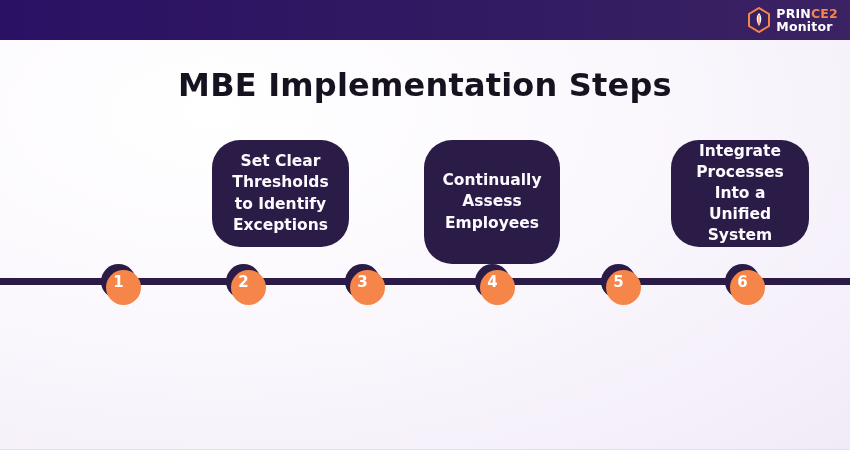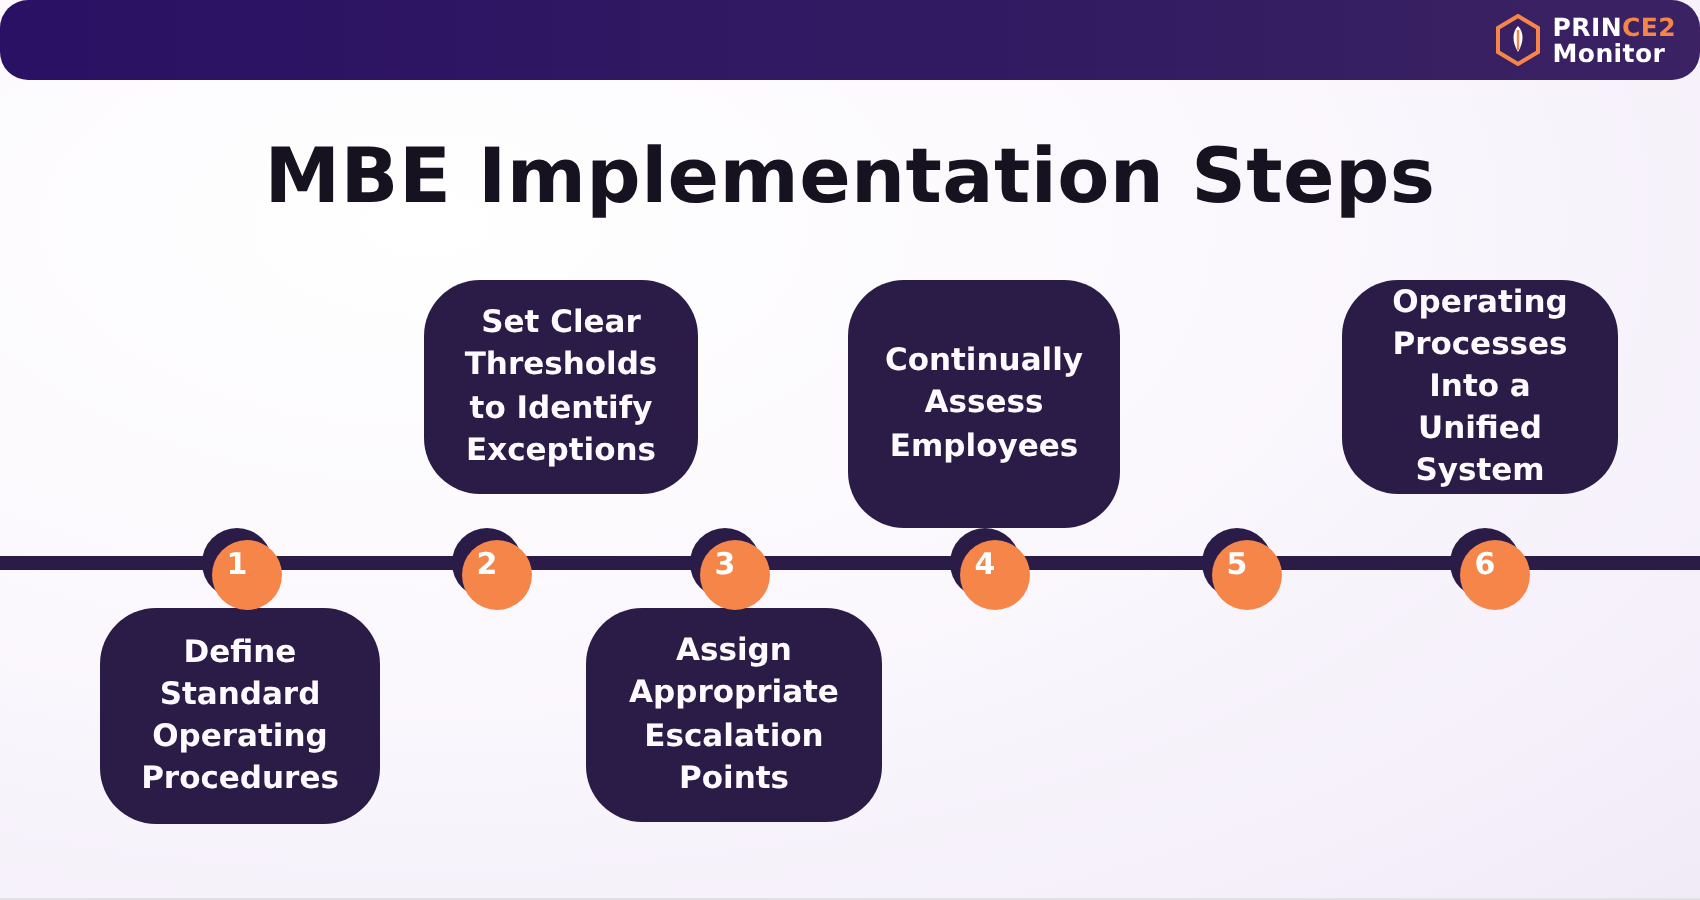--- a/index.html
+++ b/index.html
@@ -15,34 +15,33 @@
     border-bottom: 1px solid #e3e0e8;
   }
 
   
   .header {
     position: absolute; top: 0; left: 0;
     width: 850px; height: 40px;
     background: linear-gradient(90deg, #2b1164 0%, #321a62 55%, #3a2263 100%);
     display: flex; align-items: center; justify-content: flex-end;
     padding-right: 12px;
-    border-radius: 14px;
   }
   .brand { display: flex; align-items: center; gap: 6px; }
   .brand-icon { width: 22px; height: 26px; flex: 0 0 auto; }
   .brand-text { line-height: 1.05; font-weight: 700; font-size: 12.5px; letter-spacing: 0.2px; }
   .brand-row1 { color: #ffffff; }
   .brand-row1 .accent { color: #f58549; }
   .brand-row2 { color: #ffffff; font-size: 12.5px; }
 
   
   .title {
     position: absolute; top: 66px; left: 0; width: 850px;
     text-align: center;
-    font-size: 38px; font-weight: 800; color: #17121f;
+    font-size: 32px; font-weight: 800; color: #17121f;
     letter-spacing: 0.2px;
   }
 
   
   .timeline-line {
     position: absolute; left: 0; top: 278px;
     width: 850px; height: 7px;
     background: #2a1b47;
   }
   .dot {
@@ -113,19 +112,17 @@
 
   <div class="timeline-line"></div>
 
   <div class="dot dot-1">1</div>
   <div class="dot dot-2">2</div>
   <div class="dot dot-3">3</div>
   <div class="dot dot-4">4</div>
   <div class="dot dot-5">5</div>
   <div class="dot dot-6">6</div>
 
-  <div class="box box-1">Define Standard Operating Procedures</div>
   <div class="box box-2">Set Clear Thresholds to Identify Exceptions</div>
-  <div class="box box-3">Assign Appropriate Escalation Points</div>
   <div class="box box-4">Continually Assess Employees</div>
-  <div class="box box-6">Operating Processes Into a Unified System</div>
+  <div class="box box-6">Integrate Processes Into a Unified System</div>
 
 </div>
 
 </body></html>

